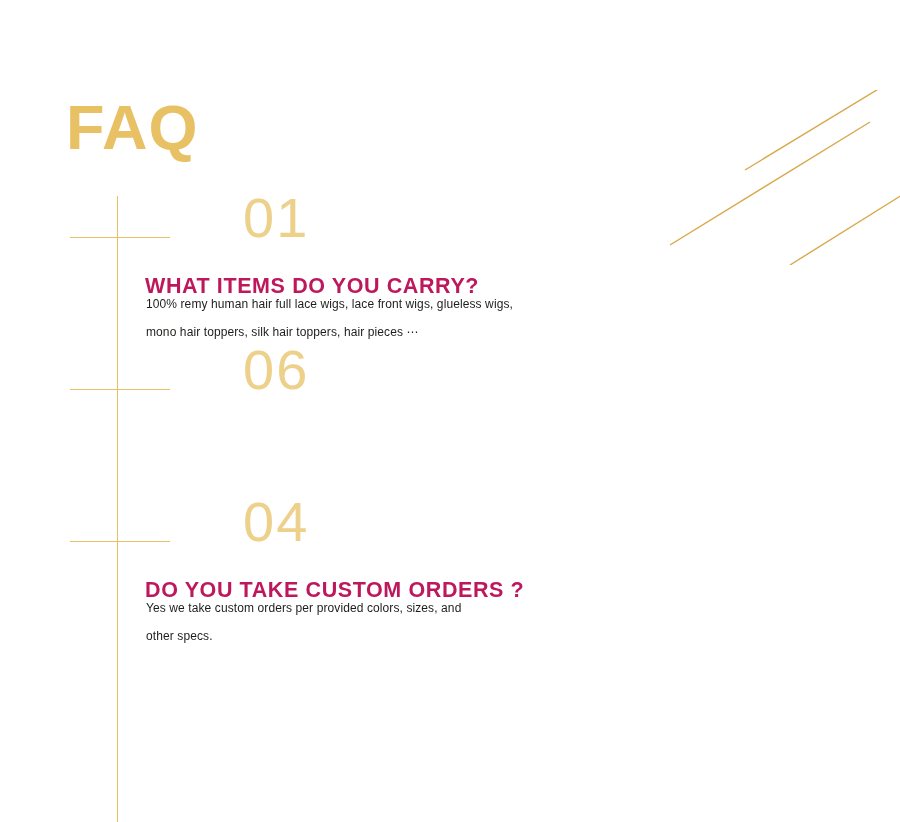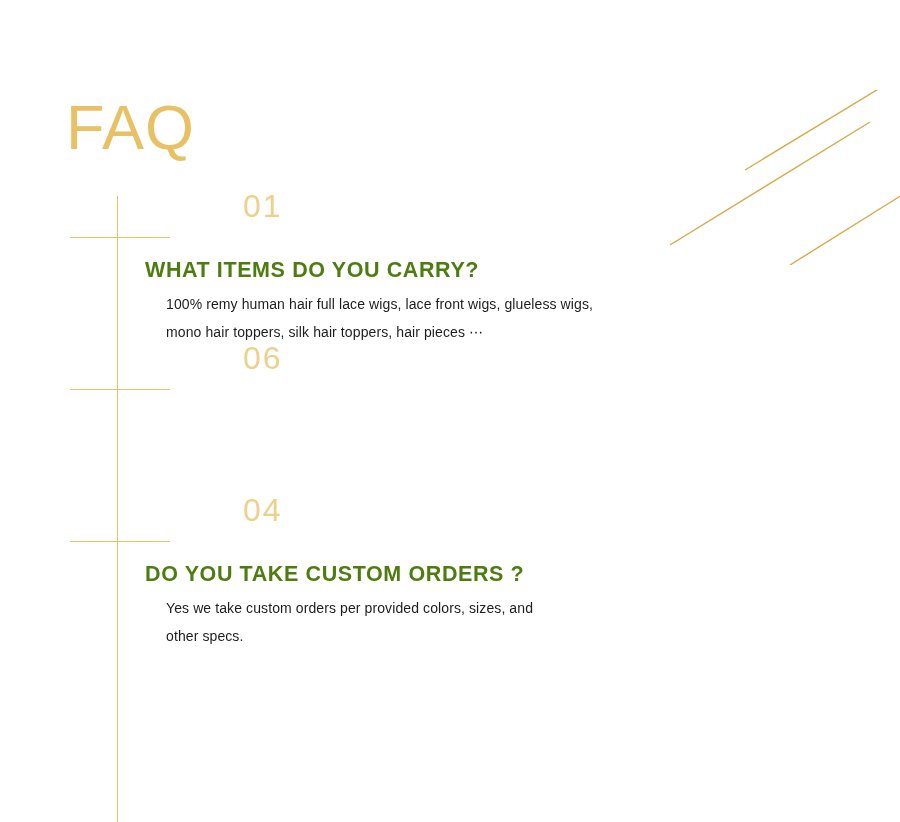--- a/index.html
+++ b/index.html
@@ -30,21 +30,21 @@
     height: 175px;
     pointer-events: none;
   }
 
   
   .faq-title {
     position: absolute;
     left: 66px;
     top: 96px;
     font-size: 63px;
-    font-weight: normal;
+    font-weight: bold;
     color: #e8c165;
     letter-spacing: 1px;
     line-height: 1;
     font-family: "Liberation Sans", sans-serif;
   }
 
   
   .v-rule {
     position: absolute;
     left: 117px;
@@ -73,49 +73,48 @@
     top: 47px;
     width: 100px;
     height: 1px;
     background: #e8c165;
   }
 
   .item .num {
     position: absolute;
     left: 243px;
     top: 0px;
-    font-size: 32px;
+    font-size: 56px;
     color: #edd08a;
     font-weight: normal;
     letter-spacing: 2px;
     line-height: 1;
     font-family: "Liberation Sans", sans-serif;
   }
 
   .item .q {
     position: absolute;
     left: 145px;
-    top: 68px;
+    top: 84px;
     font-size: 21.5px;
     font-weight: bold;
-    color: #4d7c0f;
+    color: #be185d;
     letter-spacing: 0.6px;
     white-space: nowrap;
   }
 
   .item .a {
     position: absolute;
     left: 146px;
     top: 100px;
-    font-size: 14px;
+    font-size: 12px;
     color: #1d1d1b;
     line-height: 28px;
     letter-spacing: 0.1px;
     white-space: pre-line;
-    margin-left: 20px;
   }
 </style>
 </head>
 <body>
 
 <div class="page">
 
   <div class="deco">
     <svg width="230" height="175" viewBox="0 0 230 175" xmlns="http://www.w3.org/2000/svg">
       <line x1="75" y1="80" x2="215" y2="-5" stroke="#d8a94a" stroke-width="1.4"></line>

